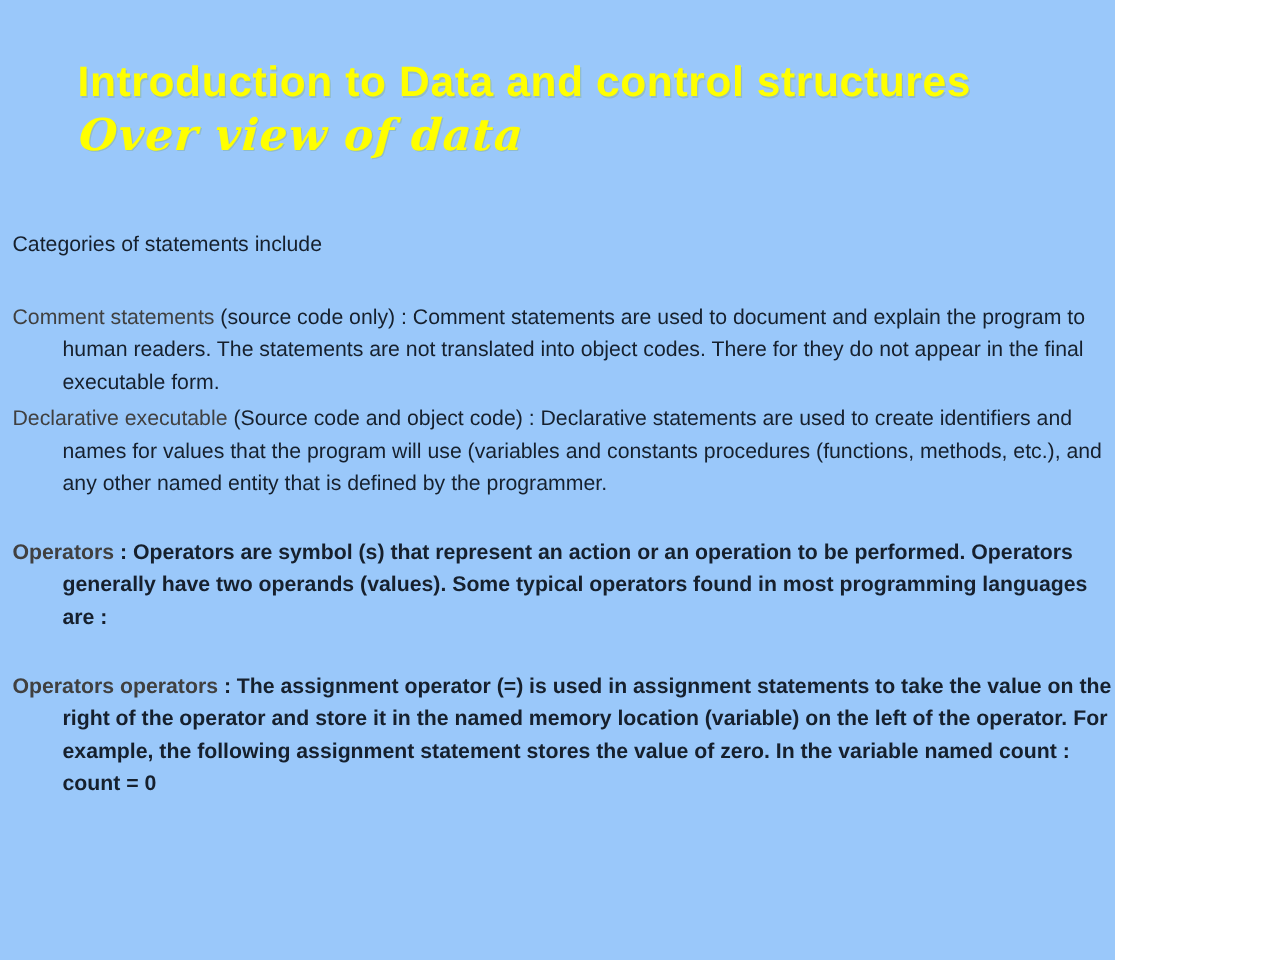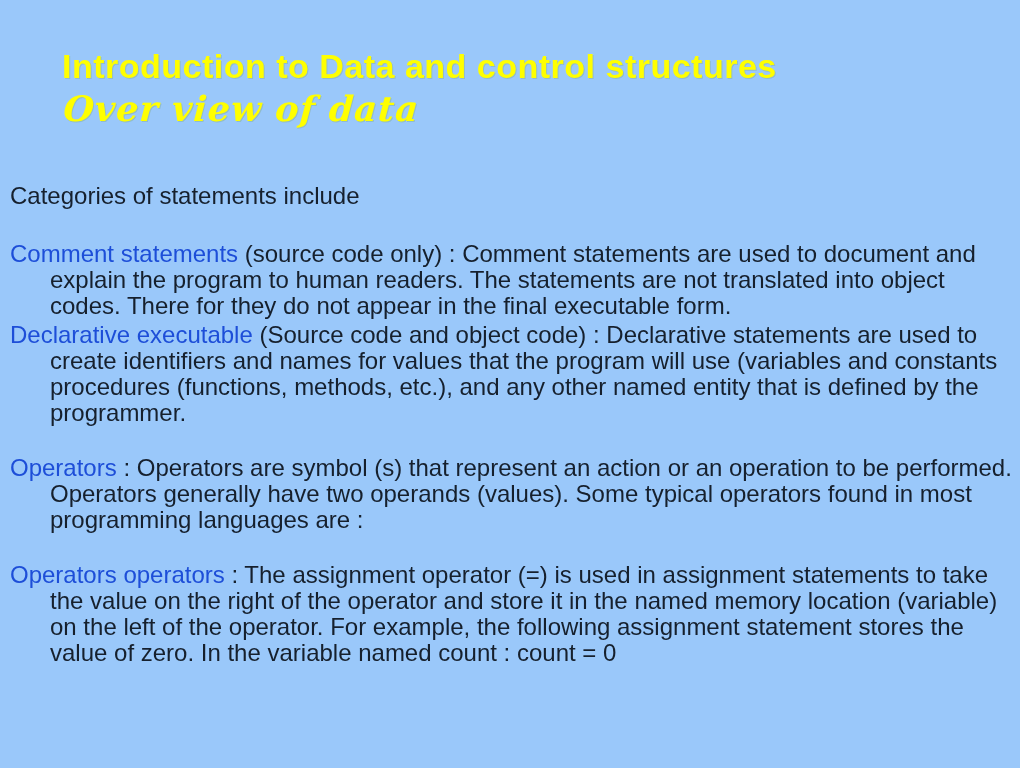--- a/index.html
+++ b/index.html
@@ -1,18 +1,18 @@
 <!DOCTYPE html>
 <html><head>
 <meta charset="utf-8">
 <style>
   html, body { margin: 0; padding: 0; }
   .slide {
     position: relative;
-    width: 1020px;
+    width: 892px;
     height: 768px;
     background: #9ac8fa;
     overflow: hidden;
     font-family: "Liberation Sans", sans-serif;
   }
   .title-block {
     position: absolute;
     top: 44px;
     left: 62px;
     right: 20px;
@@ -38,36 +38,37 @@
     transform: skewX(-4deg);
     transform-origin: left bottom;
     text-shadow: 1px 1px 0 rgba(120,150,60,0.25);
   }
   .body-block {
     position: absolute;
     top: 183px;
     left: 10px;
     right: 1px;
     color: #16202d;
-    font-size: 24px;
+    font-size: 17px;
     line-height: 26px;
   }
   .lead {
     margin: 0 0 32px 0;
   }
   .para {
     margin: 0 0 3px 0;
     padding-left: 40px;
     text-indent: -40px;
   }
   .para.spaced {
     margin-top: 29px;
+    font-weight: bold;
   }
   .term {
-    color: #1d4ed8;
+    color: #404040;
   }
 </style>
 </head>
 <body>
 
 <div class="slide">
   <div class="title-block">
     <h1 class="slide-title">Introduction to Data and control structures</h1>
     <h2 class="slide-subtitle">Over view of data</h2>
   </div>

